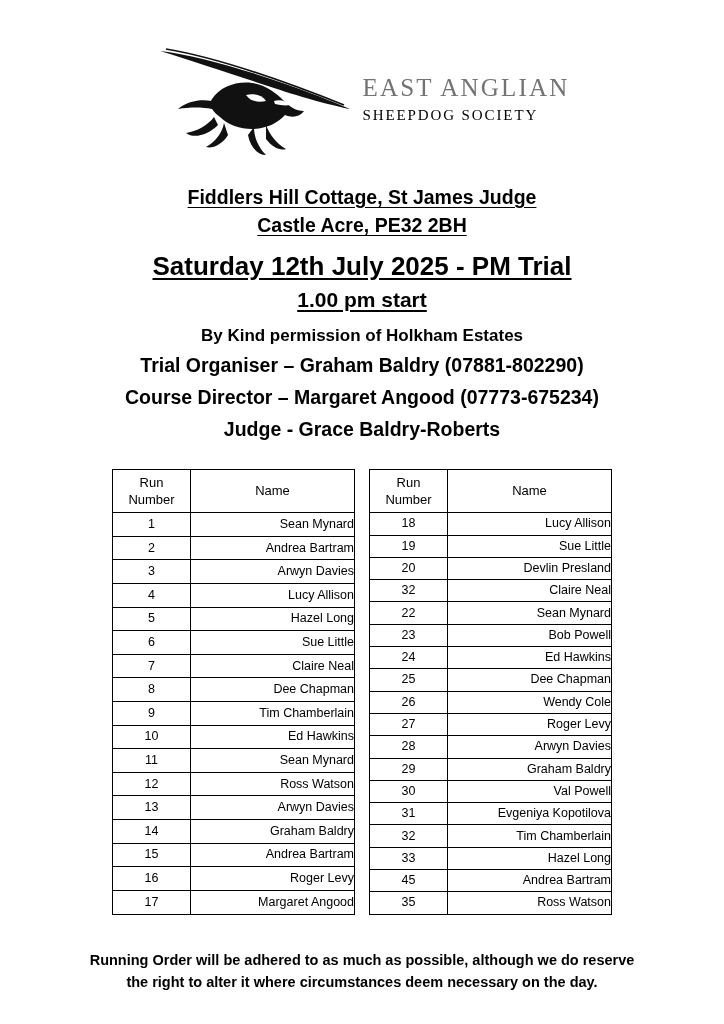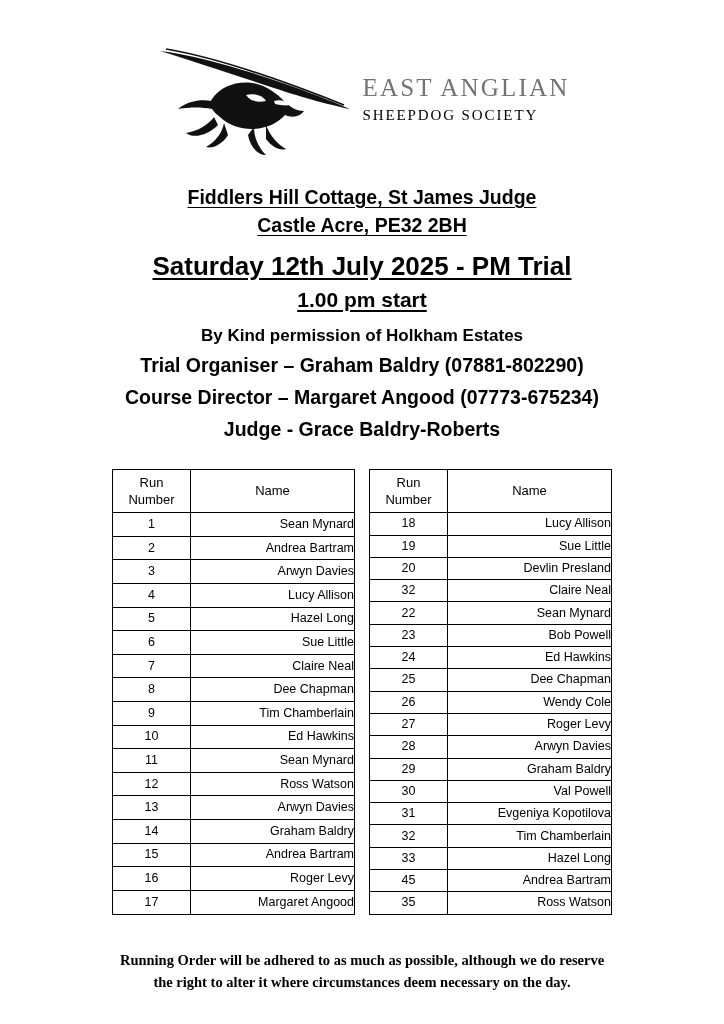--- a/index.html
+++ b/index.html
@@ -146,21 +146,20 @@
   }
 
   
   .footer {
     margin-top: 34px;
     width: 560px;
     text-align: center;
     font-size: 14.5px;
     font-weight: bold;
     line-height: 1.52;
-    font-family: Liberation Serif, serif;
   }
 </style>
 </head>
 <body>
 
 <div class="page">
 
   <div class="logo-block">
     <div class="logo-art">
       <svg viewBox="0 0 200 118" width="200" height="118" xmlns="http://www.w3.org/2000/svg" aria-hidden="true">

